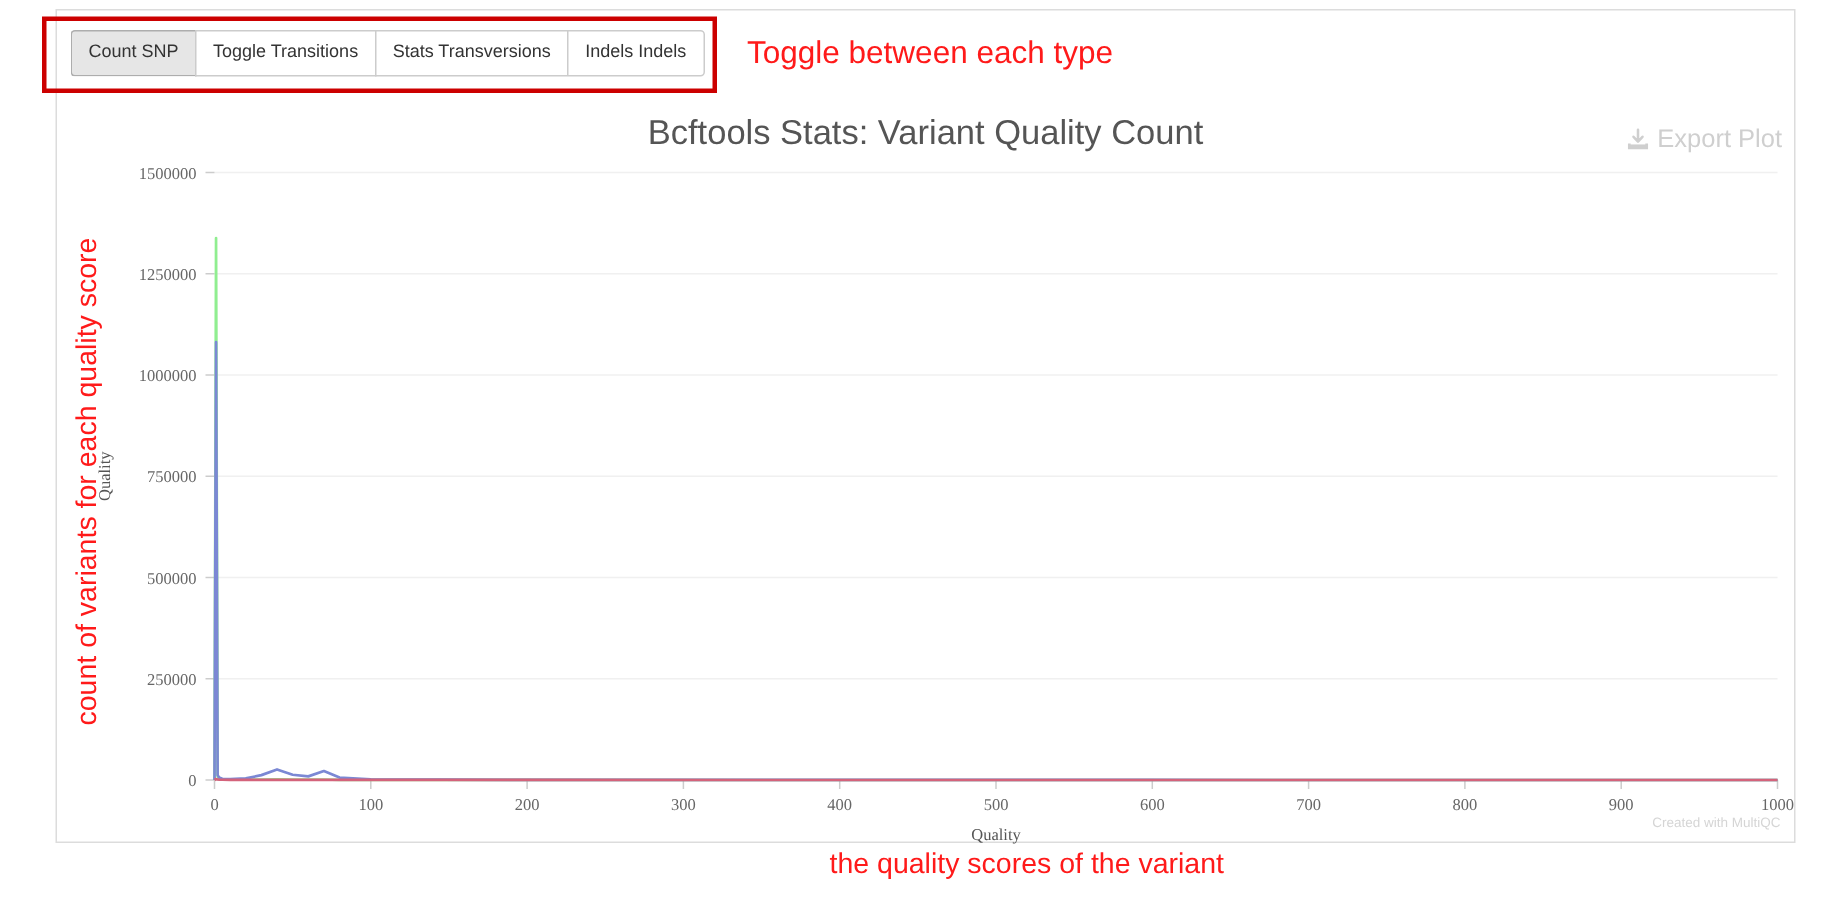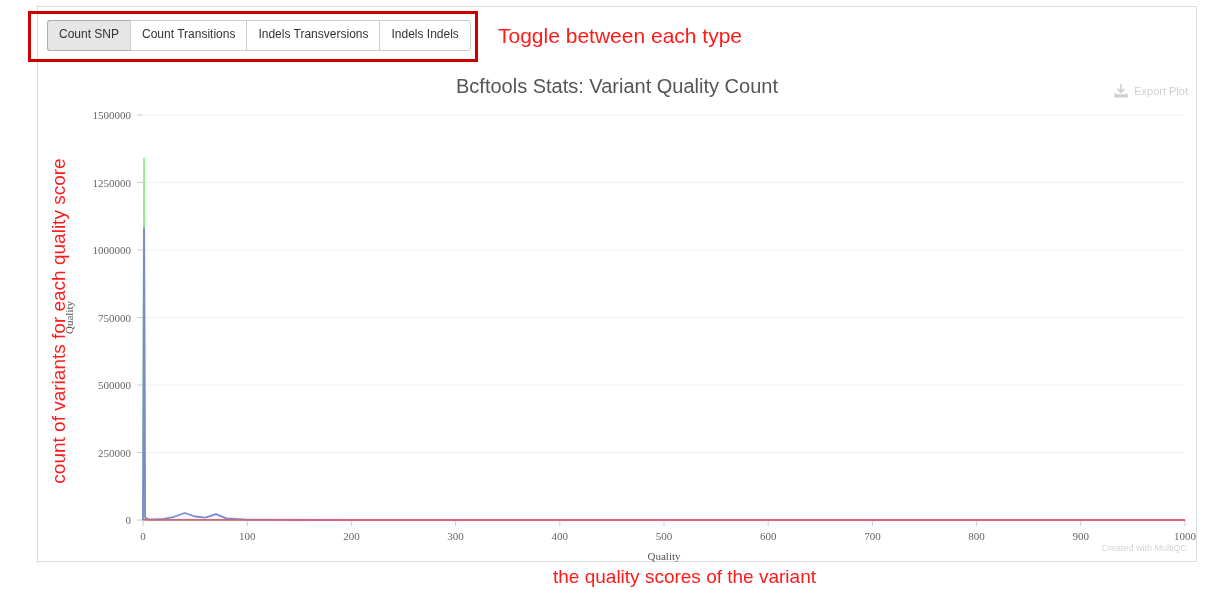--- a/index.html
+++ b/index.html
@@ -99,33 +99,33 @@
     color: #333333;
   }
 
   
   #chart-title {
     position: absolute;
     left: 0;
     top: 68px;
     width: 100%;
     text-align: center;
-    font-size: 20px;
+    font-size: 23px;
     color: #555555;
     font-family: "Liberation Sans", sans-serif;
   }
   #export-plot {
     position: absolute;
     right: 8px;
     top: 76px;
     display: flex;
     align-items: center;
     gap: 5px;
     color: #cfcfcf;
-    font-size: 11px;
+    font-size: 17px;
     cursor: pointer;
   }
   #export-plot svg { display: block; }
 
   
   #plot-wrap {
     position: absolute;
     left: 0;
     top: 0;
     width: 1160px;
@@ -153,22 +153,22 @@
     font-size: 11px;
   }
 </style>
 </head>
 <body>
 
 <div id="panel">
 
   <div id="toolbar">
     <button class="btn active">Count SNP</button>
-    <button class="btn">Count Transitions</button>
-    <button class="btn">Indels Transversions</button>
+    <button class="btn">Toggle Transitions</button>
+    <button class="btn">Stats Transversions</button>
     <button class="btn">Indels Indels</button>
   </div>
 
   <div id="chart-title">Bcftools Stats: Variant Quality Count</div>
 
   <div id="export-plot">
     <span>
       <svg width="16" height="16" viewBox="0 0 16 16" aria-hidden="true">
         <path d="M8 1.5 L8 8.2 M8 9.4 L5 6.2 M8 9.4 L11 6.2" fill="none" stroke="#cfcfcf" stroke-width="1.7" stroke-linecap="round"></path>
         <path d="M2.2 10.6 L2.2 13.6 L13.8 13.6 L13.8 10.6" fill="none" stroke="#cfcfcf" stroke-width="1.8"></path>

